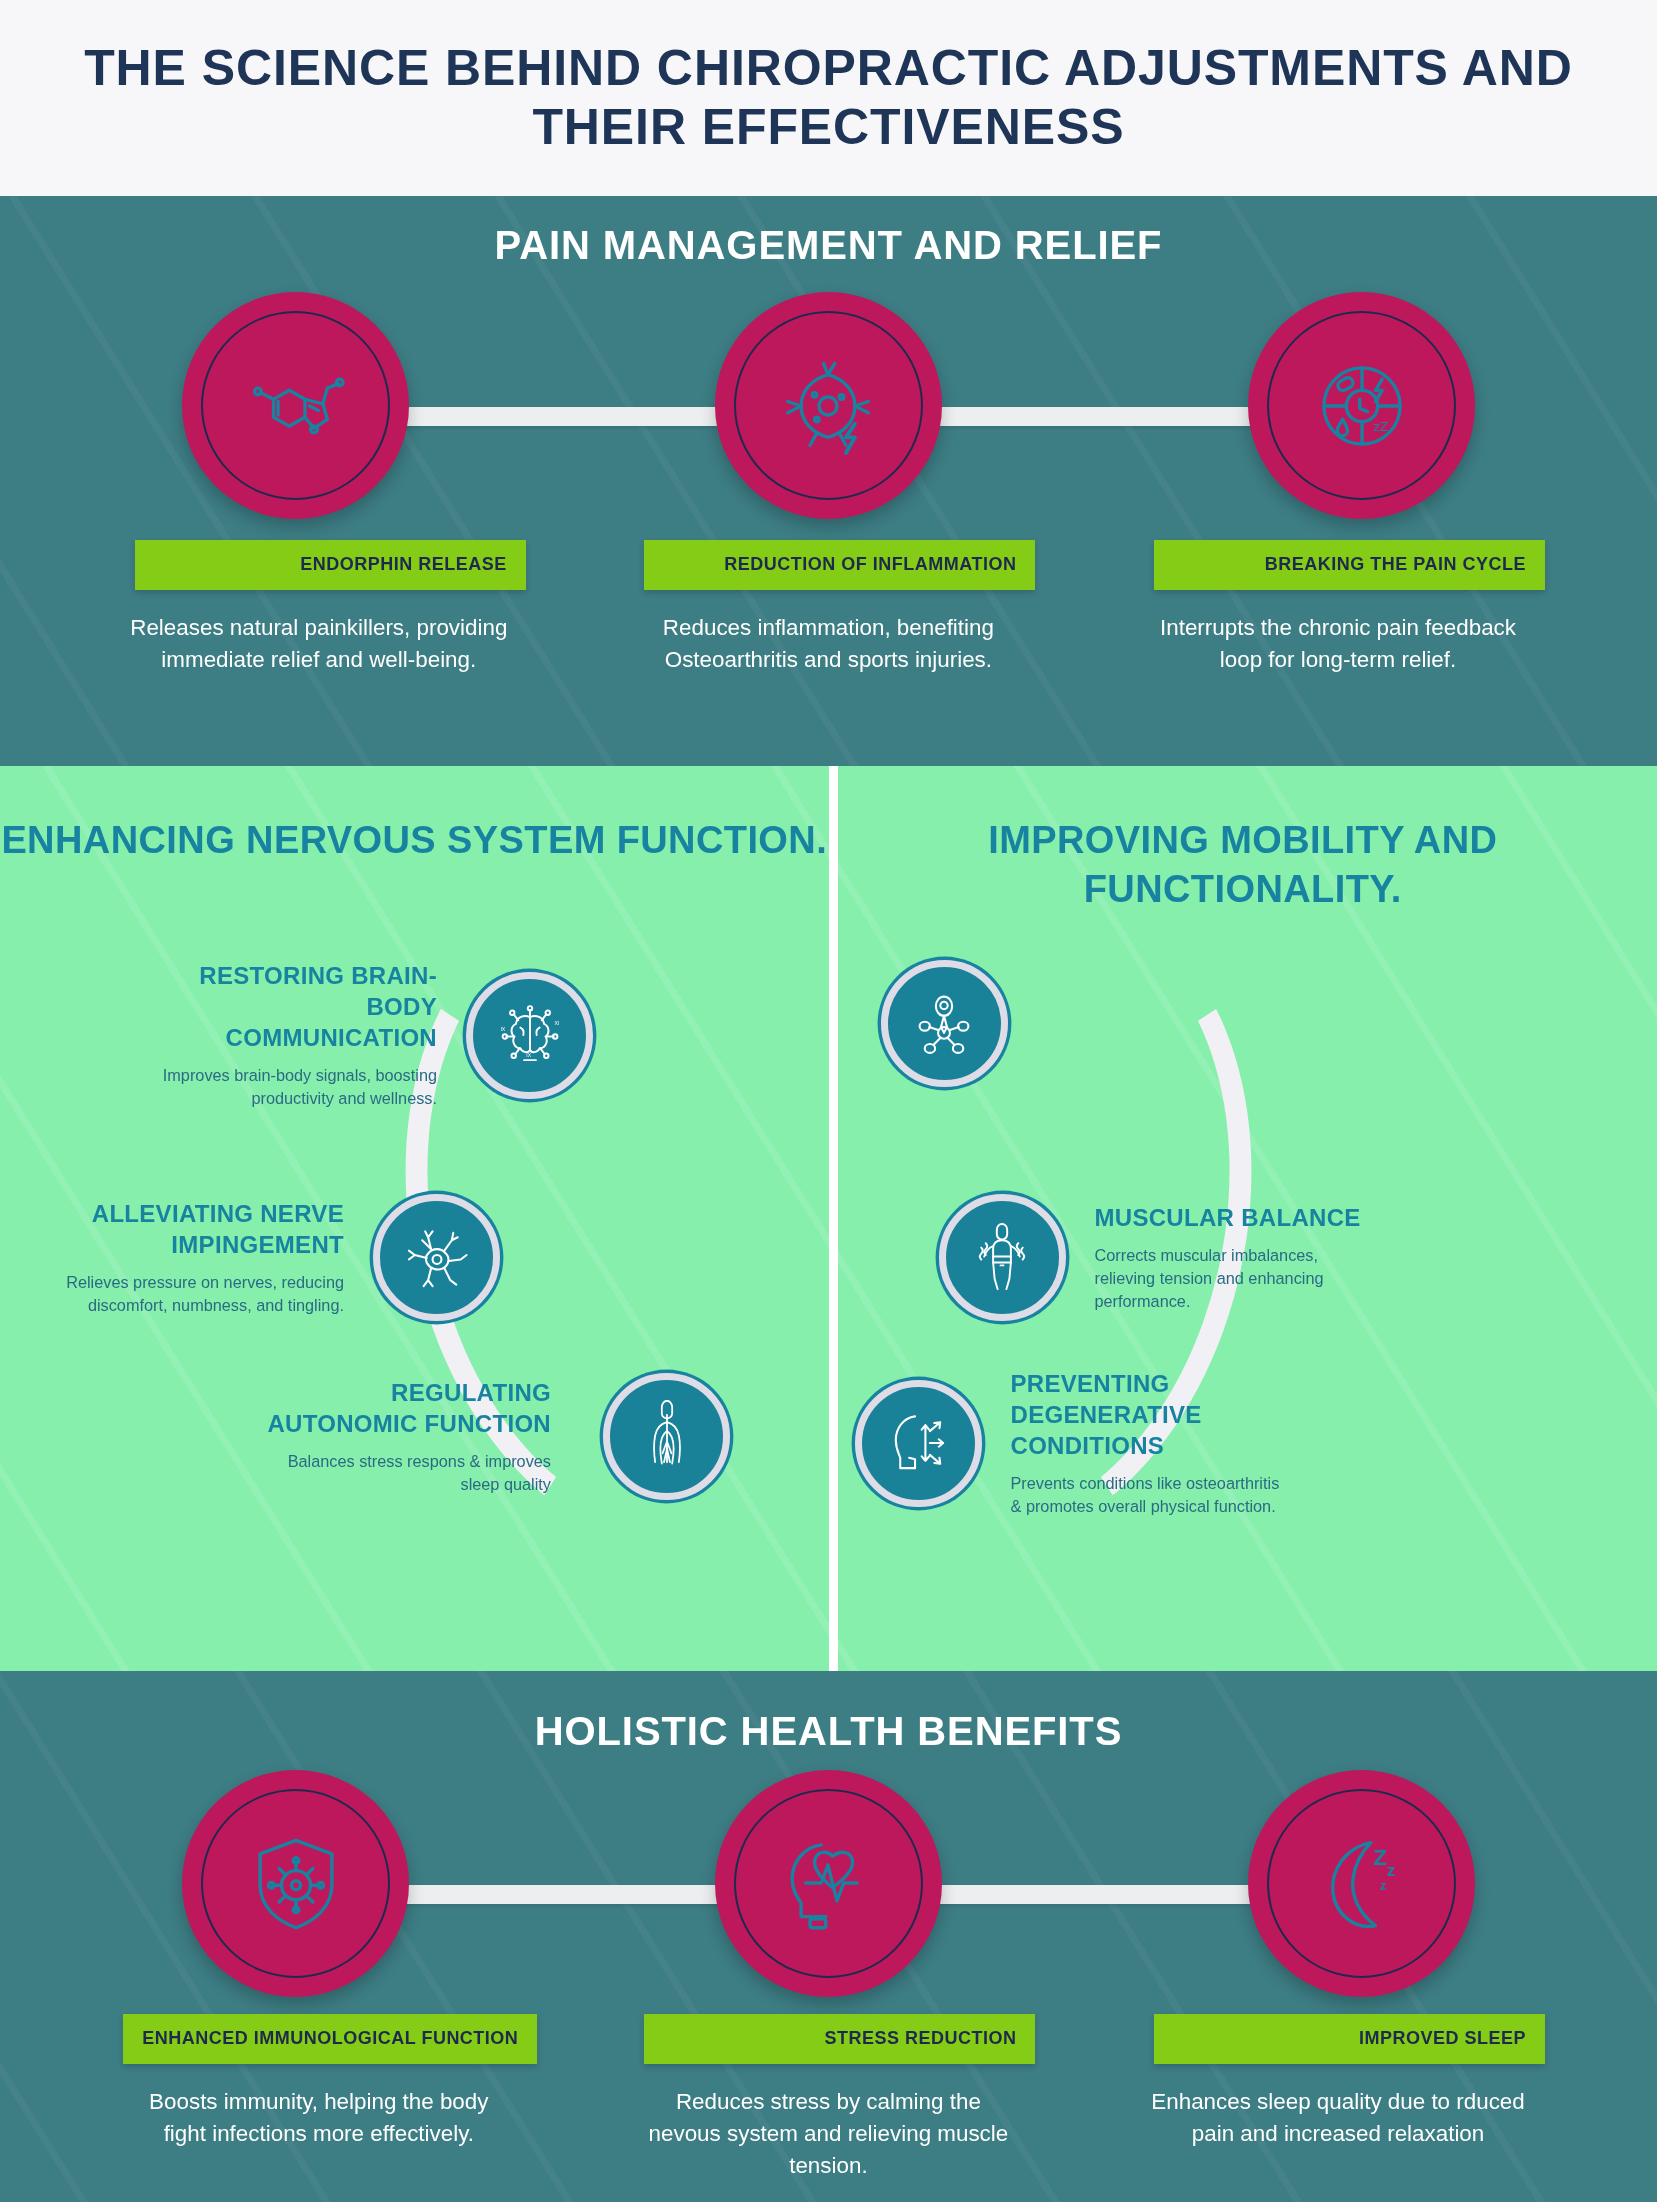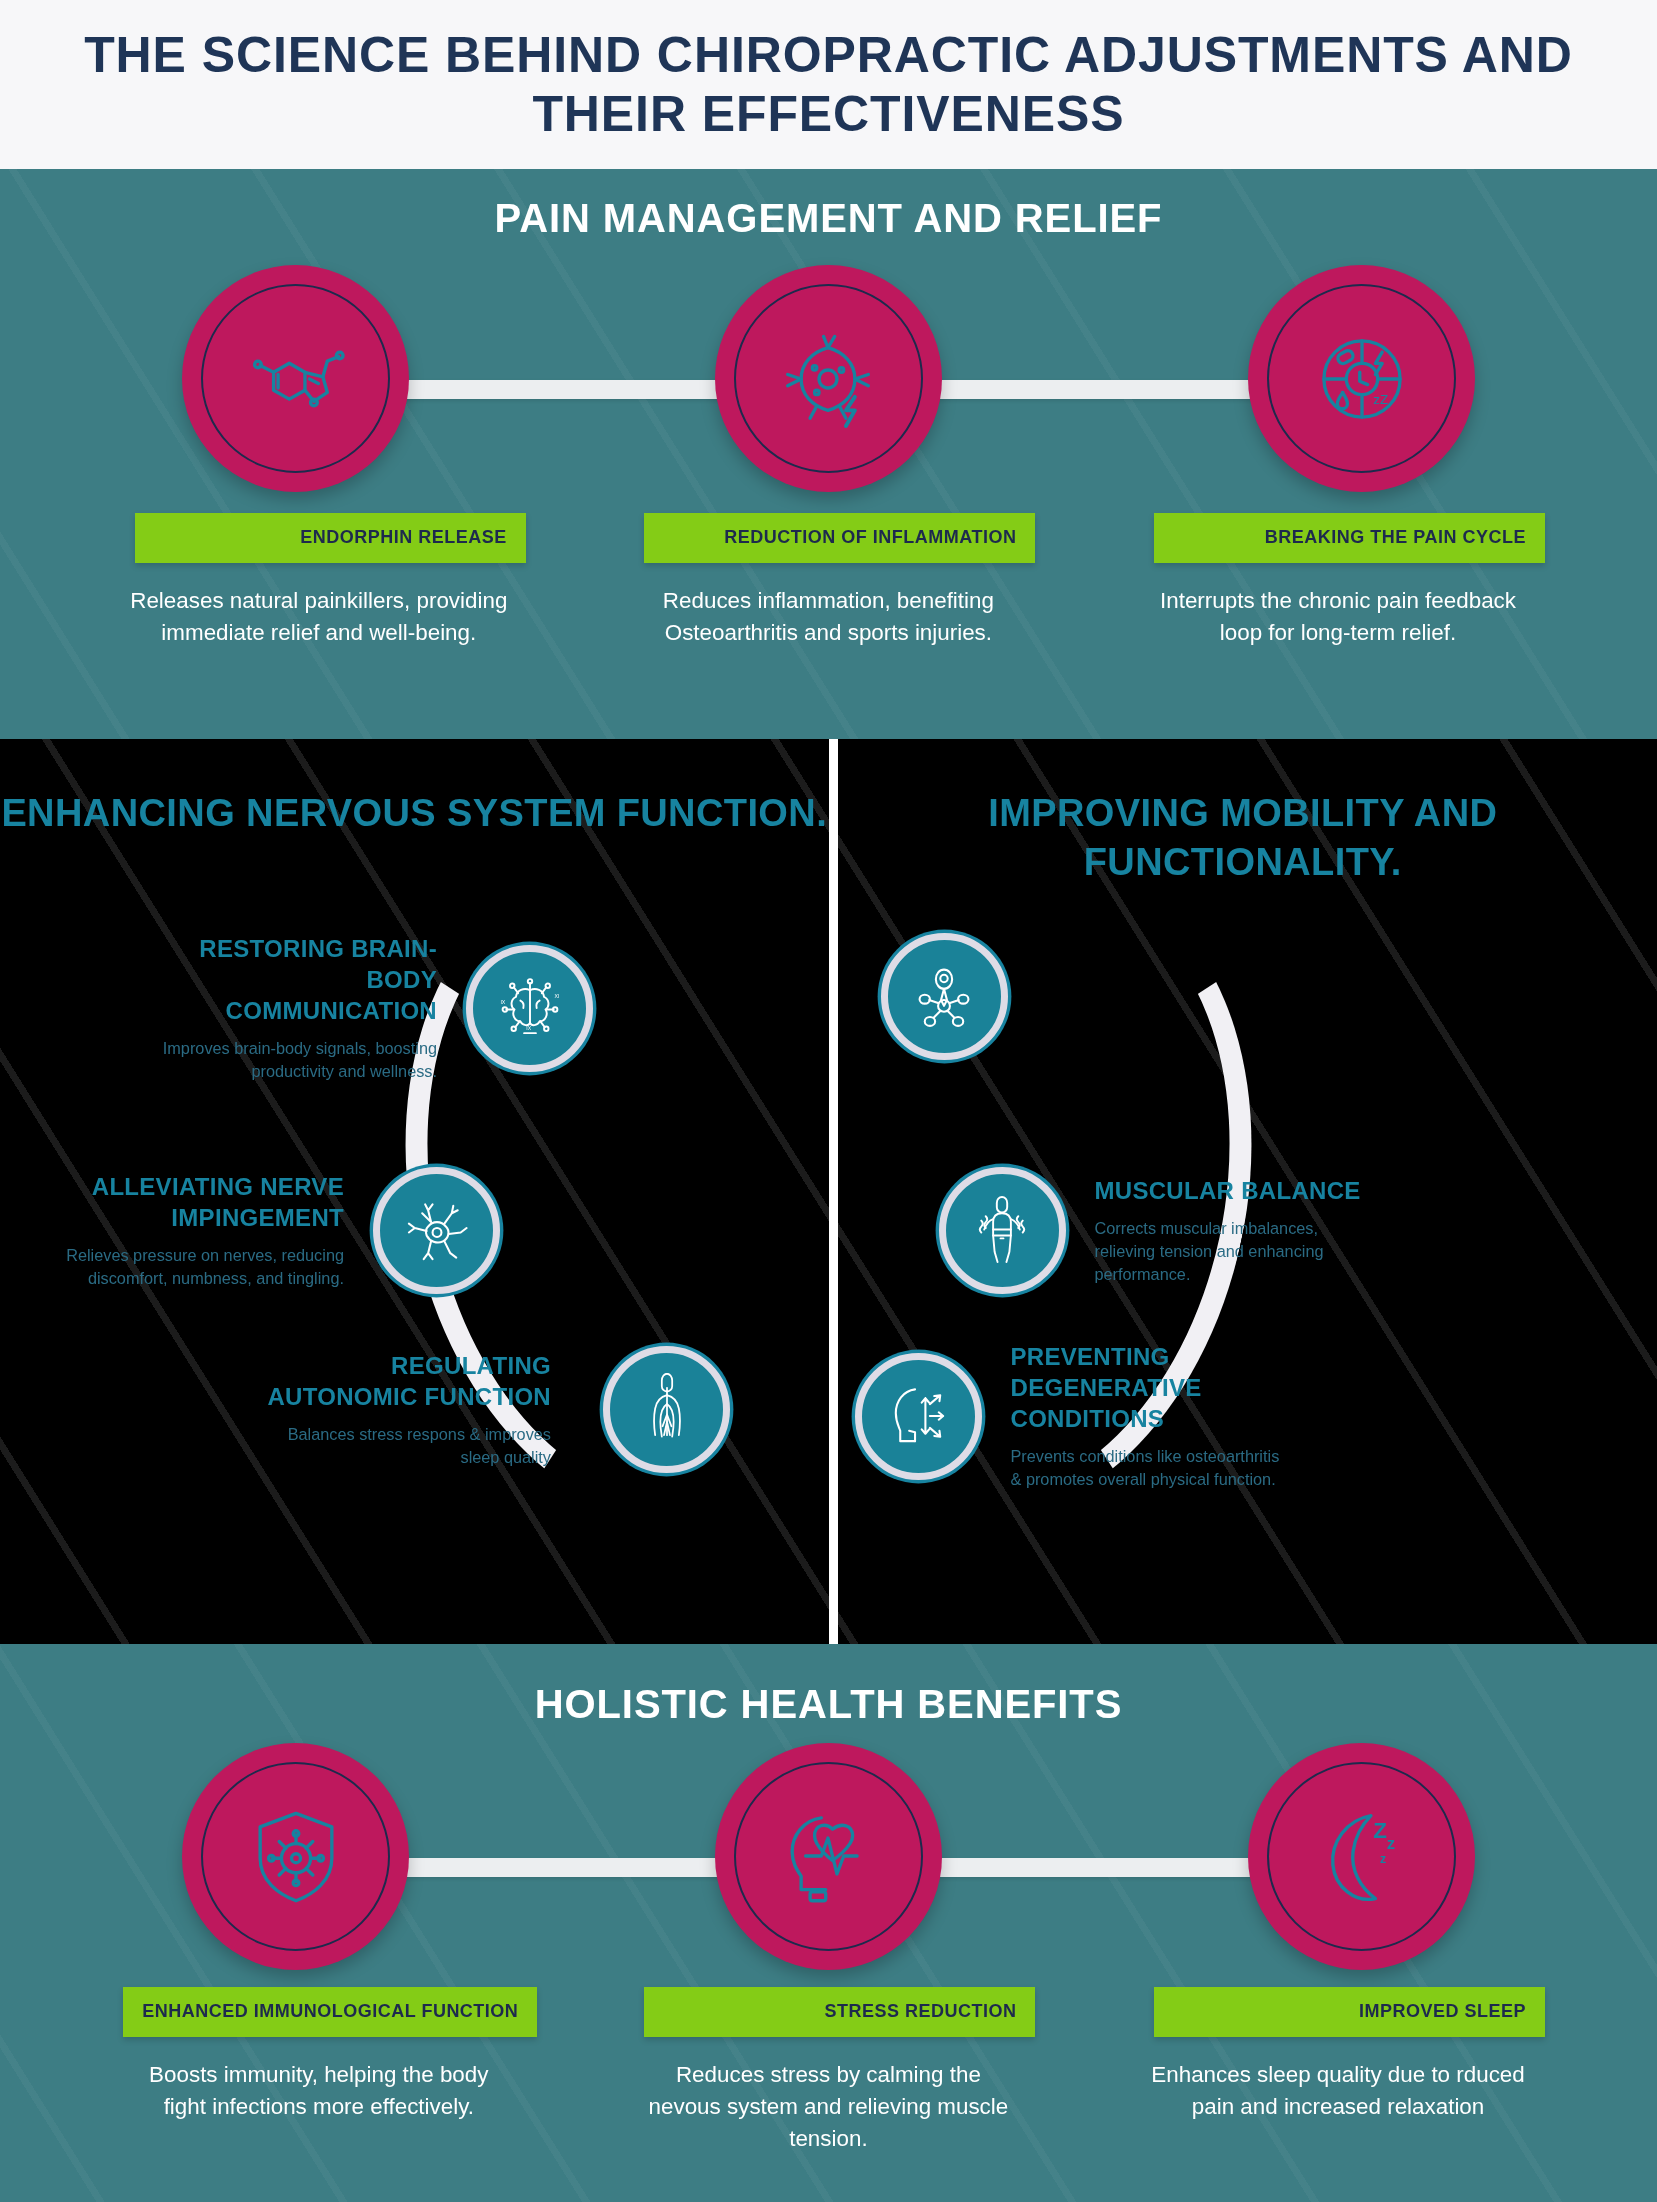--- a/index.html
+++ b/index.html
@@ -6,21 +6,21 @@
   html,body { width:1657px; height:2203px; }
   body {
     font-family:"Liberation Sans", sans-serif;
     background:#ffffff;
     position:relative;
     overflow:hidden;
   }
 
   
   .header {
-    height:169px;
+    height:196px;
     background:#f7f7f9;
     display:flex;
     align-items:center;
     justify-content:center;
     position:relative;
   }
   .header-title {
     color:#1f3557;
     font-size:50px;
     font-weight:bold;
@@ -114,21 +114,21 @@
     font-size:22.4px;
     line-height:1.42;
     text-align:center;
     margin-top:22.4px;
     max-width:379px;
   }
 
   
   .mid {
     height:905px;
-    background:#000000;
+    background:#86efac;
     display:flex;
     position:relative;
     overflow:hidden;
   }
   .mid-col {
     width:50%;
     position:relative;
     padding-top:50px;
   }
   .mid-divider {

